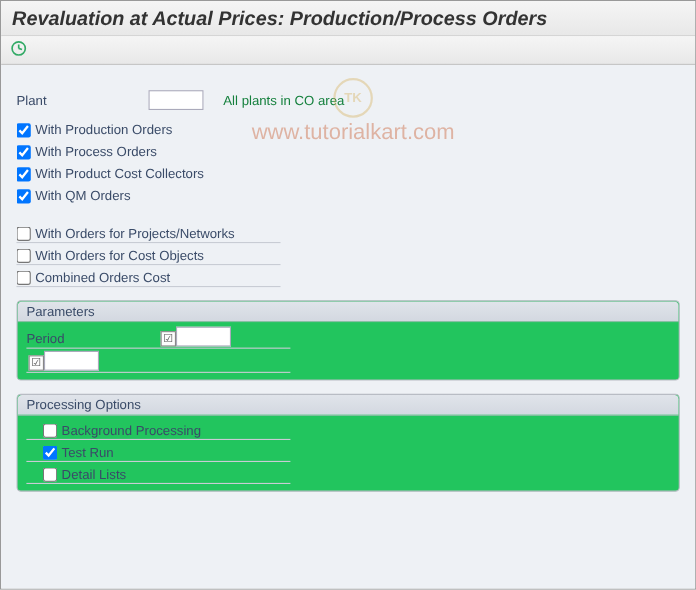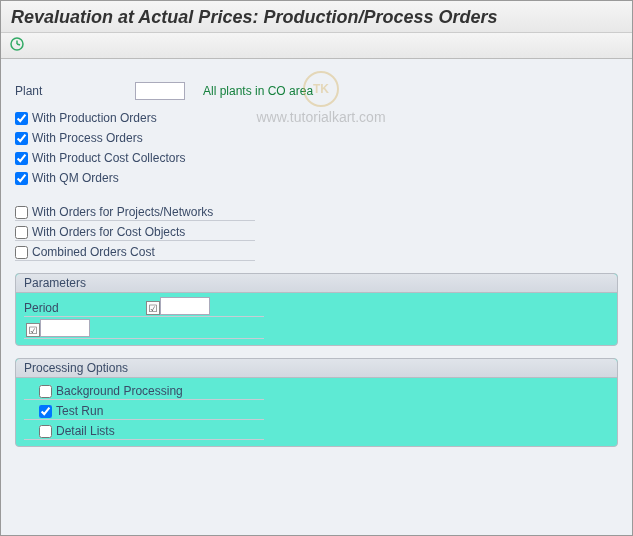--- a/index.html
+++ b/index.html
@@ -69,22 +69,22 @@
       color: #d4a948;
       font-weight: bold;
       font-size: 12px;
       display: flex;
       align-items: center;
       justify-content: center;
       text-align: center;
       line-height: 1;
     }
     .watermark .wm-text {
-      color: #737373;
-      font-size: 14px;
+      color: #c2410c;
+      font-size: 20px;
       white-space: nowrap;
       text-align: center;
     }
     .row {
       display: flex;
       align-items: center;
       min-height: 20px;
       margin: 14px 0;
     }
     .row-plant {
@@ -123,21 +123,21 @@
     }
     .section2 .chk-row {
       border-bottom: 1px solid #c8ccd4;
       width: 240px;
       padding: 1px 0;
     }
     .group {
       border: 1px solid #b8bcc4;
       border-radius: 4px;
       margin-top: 12px;
-      background: #5eead4;
+      background: #22c55e;
       padding-bottom: 4px;
     }
     .group-title {
       background: linear-gradient(to bottom, #e0e4ea, #d3d8e0);
       border-bottom: 1px solid #b8bcc4;
       padding: 2px 8px;
       font-size: 12px;
       color: #3a4b68;
       border-radius: 4px 4px 0 0;
     }

